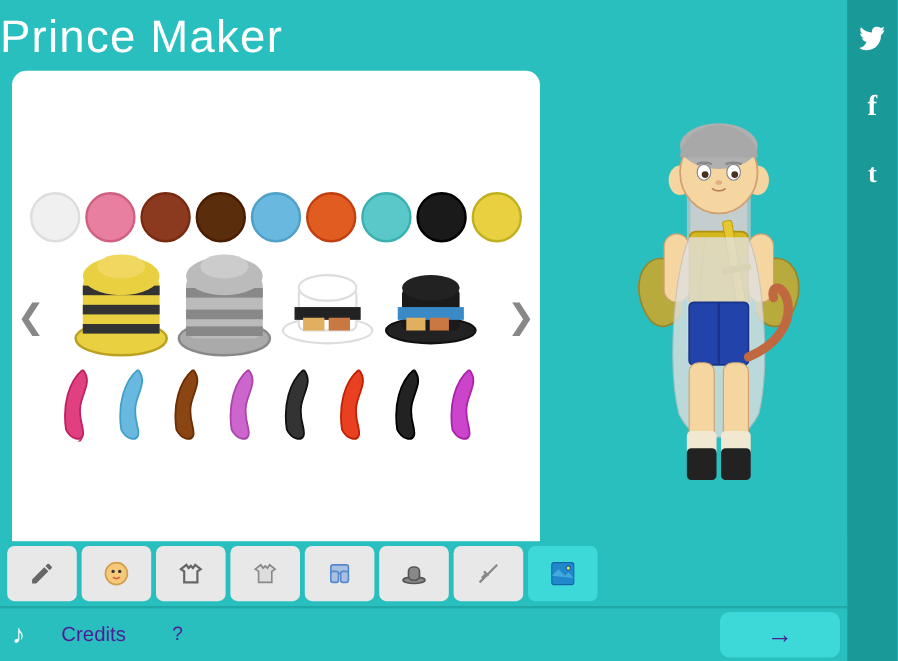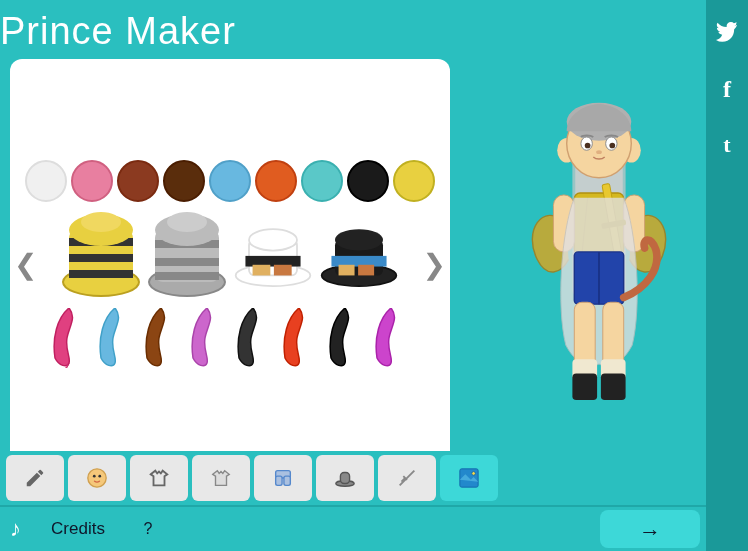--- a/index.html
+++ b/index.html
@@ -190,21 +190,21 @@
       padding: 4px 6px;
       gap: 8px;
       border-top: 2px solid #1fa8a8;
     }
 
     .action-btn {
       height: 38px;
       border-radius: 6px;
       border: none;
       background: transparent;
-      color: #0f172a;
+      color: #4c1d95;
       font-size: 16px;
       cursor: pointer;
       padding: 0 8px;
       display: flex;
       align-items: center;
       justify-content: center;
     }
 
     .action-btn.credits {
       font-size: 17px;

